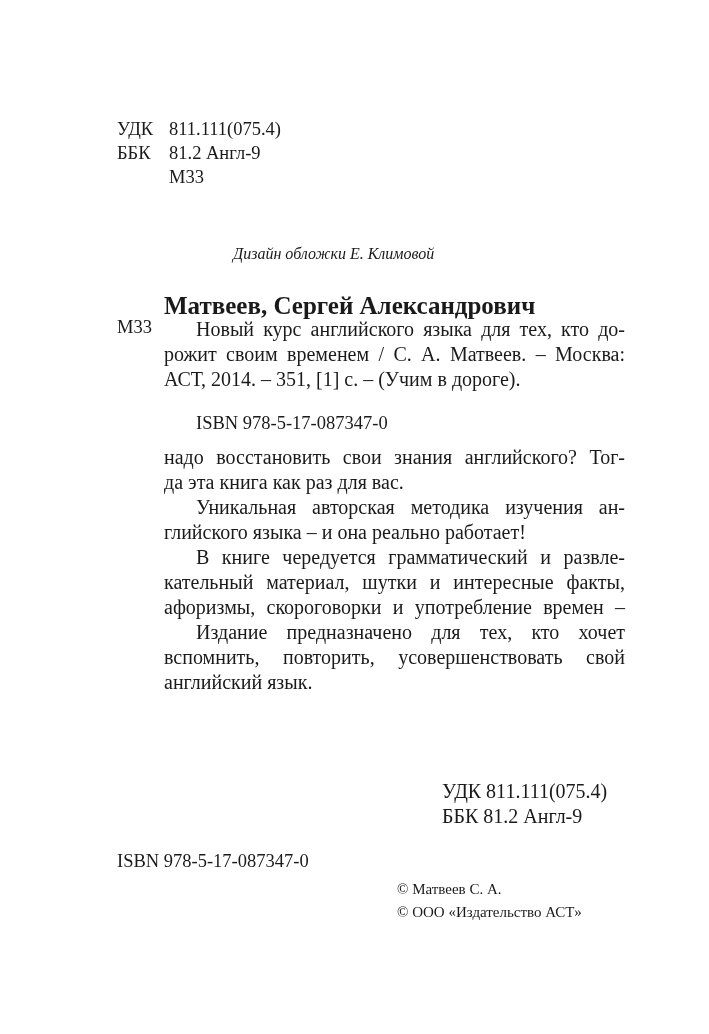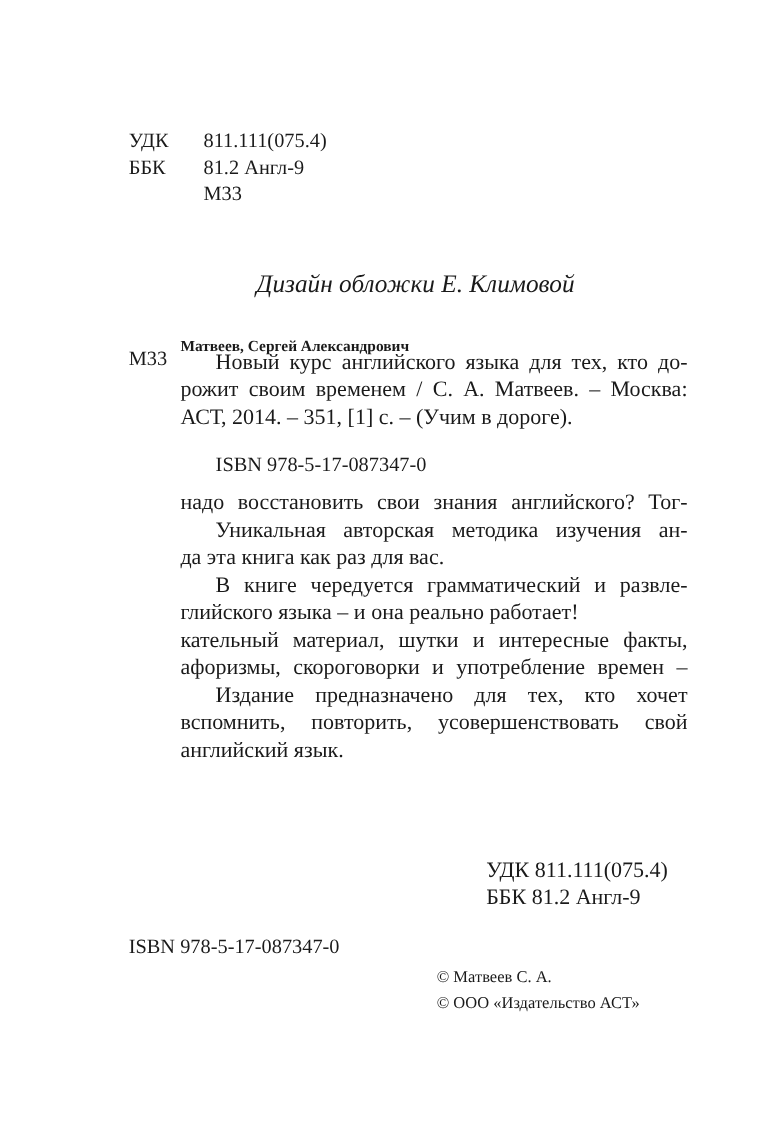--- a/index.html
+++ b/index.html
@@ -4,24 +4,24 @@
   <style>
     html, body { margin: 0; padding: 0; }
     body {
       width: 709px; height: 1034px; background: #ffffff; color: #1a1a1a;
       font-family: "Liberation Serif", "DejaVu Serif", serif;
       position: relative; overflow: hidden;
     }
     .abs { position: absolute; white-space: nowrap; }
     .f18 { font-size: 18.5px; line-height: 24px; }
     .udk-top { left: 117px; top: 117px; }
-    .udk-row { display: flex; gap: 16px; }
+    .udk-row { display: flex; }
     .udk-row .k { width: 52px; display: inline-block; }
-    .design { left: 233px; top: 245px; font-style: italic; font-size: 23px; }
-    .author { left: 164px; top: 308px; font-weight: bold; font-size: 14px; }
+    .design { left: 233px; top: 245px; font-style: italic; font-size: 16px; }
+    .author { left: 164px; top: 292px; font-weight: bold; font-size: 25px; }
     .m33 { left: 117px; top: 317px; font-size: 18.5px; }
     .block { position: absolute; left: 164px; width: 461px; font-size: 20px; line-height: 25px; }
     .line { display: block; text-align: justify; text-align-last: justify; white-space: normal; }
     .line.last { text-align-last: left; }
     .indent { text-indent: 32px; }
     .biblio { top: 317px; }
     .isbn1 { left: 196px; top: 413px; font-size: 18.5px; }
     .annot { top: 445px; }
     .udk-bottom { left: 442px; top: 779px; font-weight: normal; font-size: 20px; line-height: 25px; }
     .isbn2 { left: 117px; top: 851px; font-size: 18.5px; }
@@ -53,24 +53,24 @@
 <div class="block biblio">
   <span class="line indent">Новый курс английского языка для тех, кто до-</span>
   <span class="line">рожит своим временем / С. А. Матвеев. – Москва:</span>
   <span class="line last">АСТ, 2014. – 351, [1] с. – (Учим в дороге).</span>
 </div>
 
 <div class="abs isbn1">ISBN 978-5-17-087347-0</div>
 
 <div class="block annot">
   <span class="line">надо восстановить свои знания английского? Тог-</span>
+  <span class="line last">да эта книга как раз для вас.</span>
   <span class="line indent">Уникальная авторская методика изучения ан-</span>
-  <span class="line last">да эта книга как раз для вас.</span>
+  <span class="line last">глийского языка  – и она реально работает!</span>
   <span class="line indent">В  книге чередуется грамматический и развле-</span>
-  <span class="line last">глийского языка  – и она реально работает!</span>
   <span class="line">кательный материал, шутки и интересные факты,</span>
   <span class="line">афоризмы, скороговорки и употребление времен –</span>
   <span class="line indent">Издание предназначено для тех, кто хочет</span>
   <span class="line">вспомнить,  повторить, усовершенствовать свой</span>
   <span class="line last">английский язык.</span>
 </div>
 
 <div class="abs udk-bottom">
   <div>УДК 811.111(075.4)</div>
   <div>ББК 81.2 Англ-9</div>

